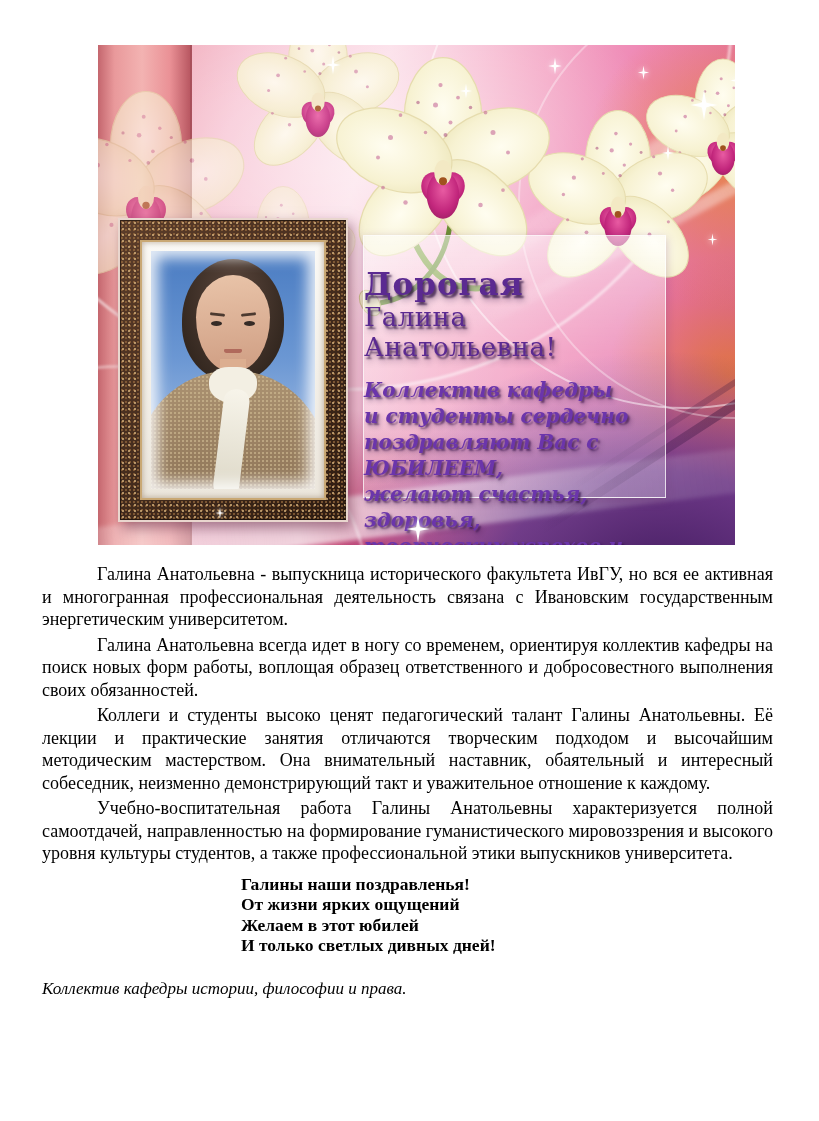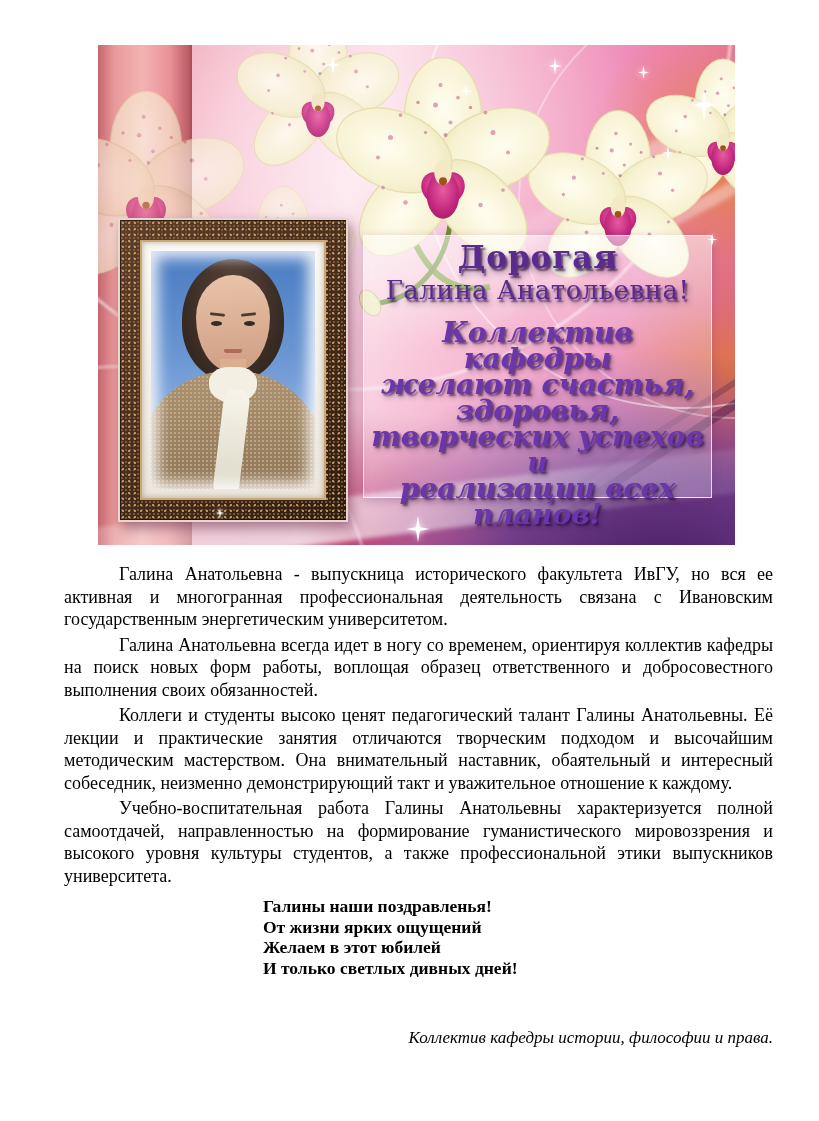--- a/index.html
+++ b/index.html
@@ -65,42 +65,42 @@
   .neck{position:absolute;left:50%;top:108px;width:26px;height:26px;transform:translateX(-50%);background:#dcae90;}
   .cardigan{position:absolute;left:-14px;right:-14px;bottom:-8px;height:126px;
     background-image:radial-gradient(rgba(214,194,152,.55) 1px,transparent 1.3px),linear-gradient(180deg,#ac9372,#8e7457);
     background-size:4px 4px,100% 100%;border-radius:48% 48% 0 0/74% 80% 0 0;}
   .blouse{position:absolute;top:116px;left:50%;transform:translateX(-50%);width:48px;height:36px;
     background:#f3efe3;border-radius:42% 42% 52% 52%;}
   .scarf{position:absolute;top:138px;left:50%;transform:translateX(-56%) rotate(7deg);width:26px;height:108px;
     background:linear-gradient(180deg,#f7f4ea,#dcd7c6);border-radius:12px;}
 
   
-  .panel{position:absolute;left:265px;top:190px;width:349px;height:263px;z-index:4;box-sizing:border-box;
+  .panel{position:absolute;left:265px;top:190px;width:303px;height:263px;z-index:4;box-sizing:border-box;
     background:linear-gradient(180deg,rgba(255,255,255,.55),rgba(255,255,255,.26) 45%,rgba(236,226,246,.24));
     border:1px solid rgba(255,255,255,.75);
-    box-shadow:0 3px 9px rgba(110,50,110,.3);text-align:center;padding-top:4px;}
+    box-shadow:0 3px 9px rgba(110,50,110,.3);padding-top:31px;}
   .card-title1{font-family:"DejaVu Serif", serif;font-weight:bold;font-size:31px;line-height:35px;
     color:#5b2a91;letter-spacing:1px;
     text-shadow:2px 3px 2px rgba(32,4,56,.65), 3px 5px 6px rgba(32,4,56,.4);}
   .card-title2{font-family:"DejaVu Serif", serif;font-weight:normal;font-size:26px;line-height:30px;
     color:#5b2a91;letter-spacing:.5px;
     text-shadow:2px 3px 2px rgba(32,4,56,.65), 3px 5px 6px rgba(32,4,56,.4);}
   .card-message{margin-top:15px;font-family:"DejaVu Serif", serif;font-style:italic;font-weight:600;
-    font-size:28px;line-height:26px;color:#6b35ab;
+    font-size:20px;line-height:26px;color:#6b35ab;
     text-shadow:2px 2px 2px rgba(32,4,56,.55), 3px 4px 5px rgba(32,4,56,.3);}
   .sparkle{position:absolute;z-index:6;pointer-events:none;filter:drop-shadow(0 0 3px rgba(255,255,255,.9));}
 
   
-  .body-text{position:absolute;left:0;top:545px;width:819px;padding:18px 46px 0 64px;box-sizing:border-box;
+  .body-text{position:absolute;left:0;top:545px;width:819px;padding:18px 46px 0 42px;box-sizing:border-box;
     color:#000;}
   .body-text p{margin:0 0 3px 0;text-indent:55px;text-align:justify;
     font-size:18px;line-height:22.5px;}
   .poem{margin:9px 0 0 199px;font-weight:bold;font-size:17.5px;line-height:20.5px;}
-  .signature{margin-top:49px;text-align:right;font-style:italic;font-size:17px;line-height:21px;}
+  .signature{margin-top:22px;text-align:left;font-style:italic;font-size:17px;line-height:21px;}
 </style>
 </head>
 <body>
 
 <div class="page">
 
   <div class="card">
     <div class="card-bg"></div>
     <div class="left-band"></div>
 
@@ -191,20 +191,22 @@
           <div class="scarf"></div>
         </div>
       </div>
     </div>
 
     <div class="panel">
       <div class="card-title1">Дорогая</div>
       <div class="card-title2">Галина Анатольевна!</div>
       <div class="card-message">
         <div>Коллектив кафедры</div>
+        <div>и студенты сердечно</div>
+        <div>поздравляют Вас с ЮБИЛЕЕМ,</div>
         <div>желают счастья, здоровья,</div>
         <div>творческих успехов и</div>
         <div>реализации всех планов!</div>
       </div>
     </div>
 
     <svg class="sparkle" style="left:225px;top:10px" width="20" height="20" viewBox="-12 -12 24 24">
         <path d="M0,-11 L1.6,-1.6 L9,0 L1.6,1.6 L0,11 L-1.6,1.6 L-9,0 L-1.6,-1.6 Z" fill="#fff"></path>
       </svg>
     <svg class="sparkle" style="left:360px;top:38px" width="16" height="16" viewBox="-12 -12 24 24">

